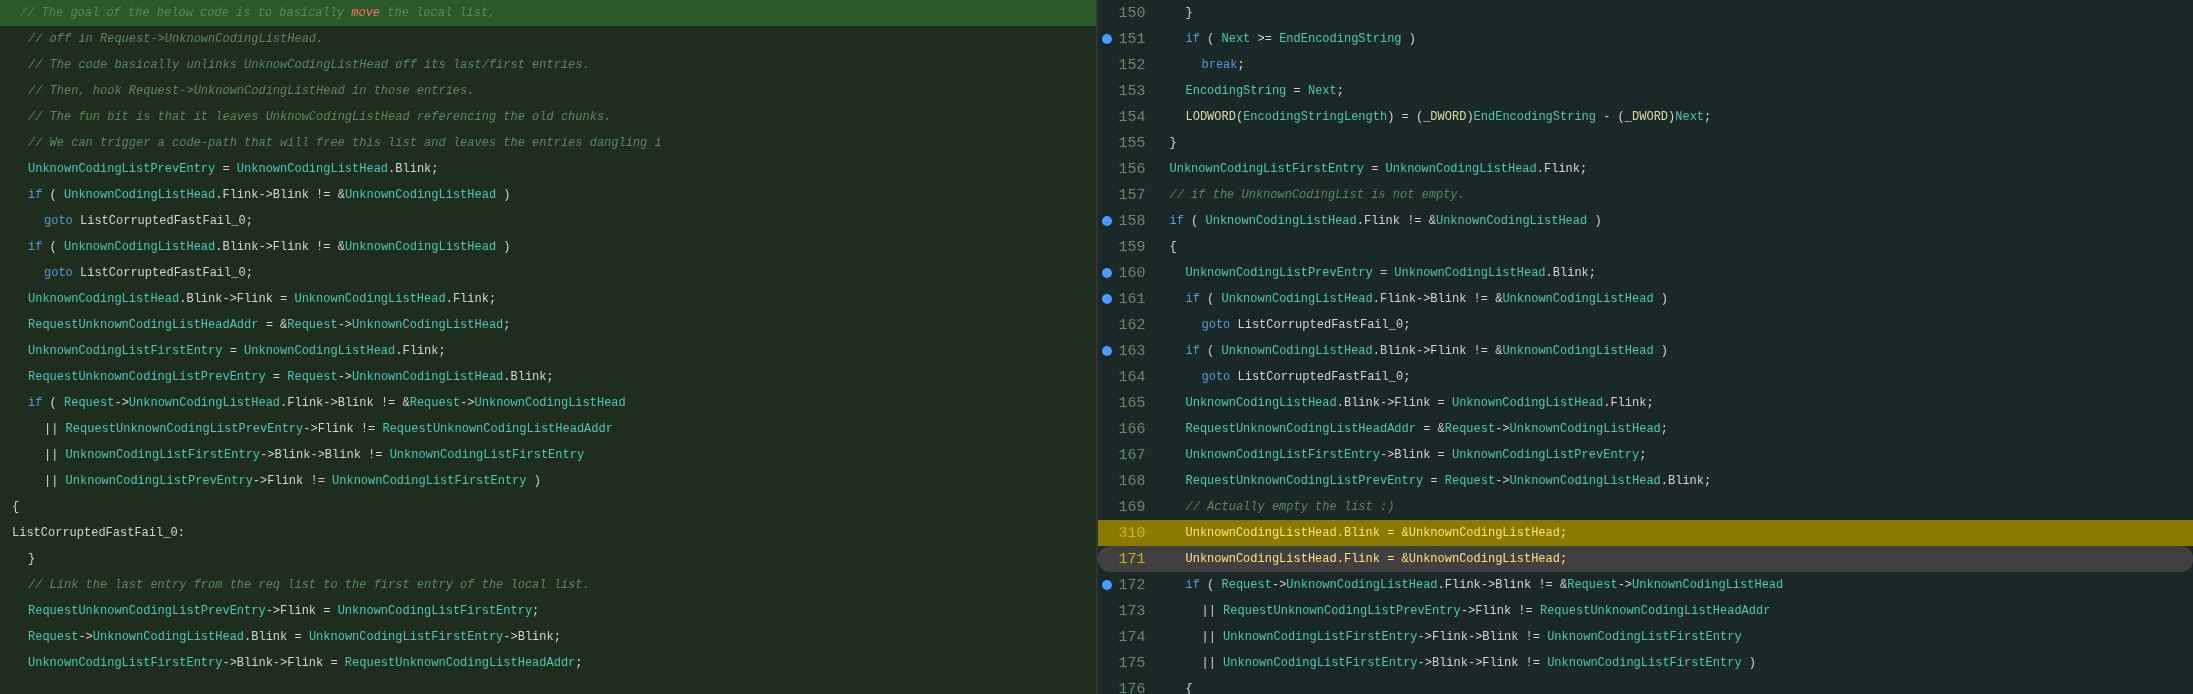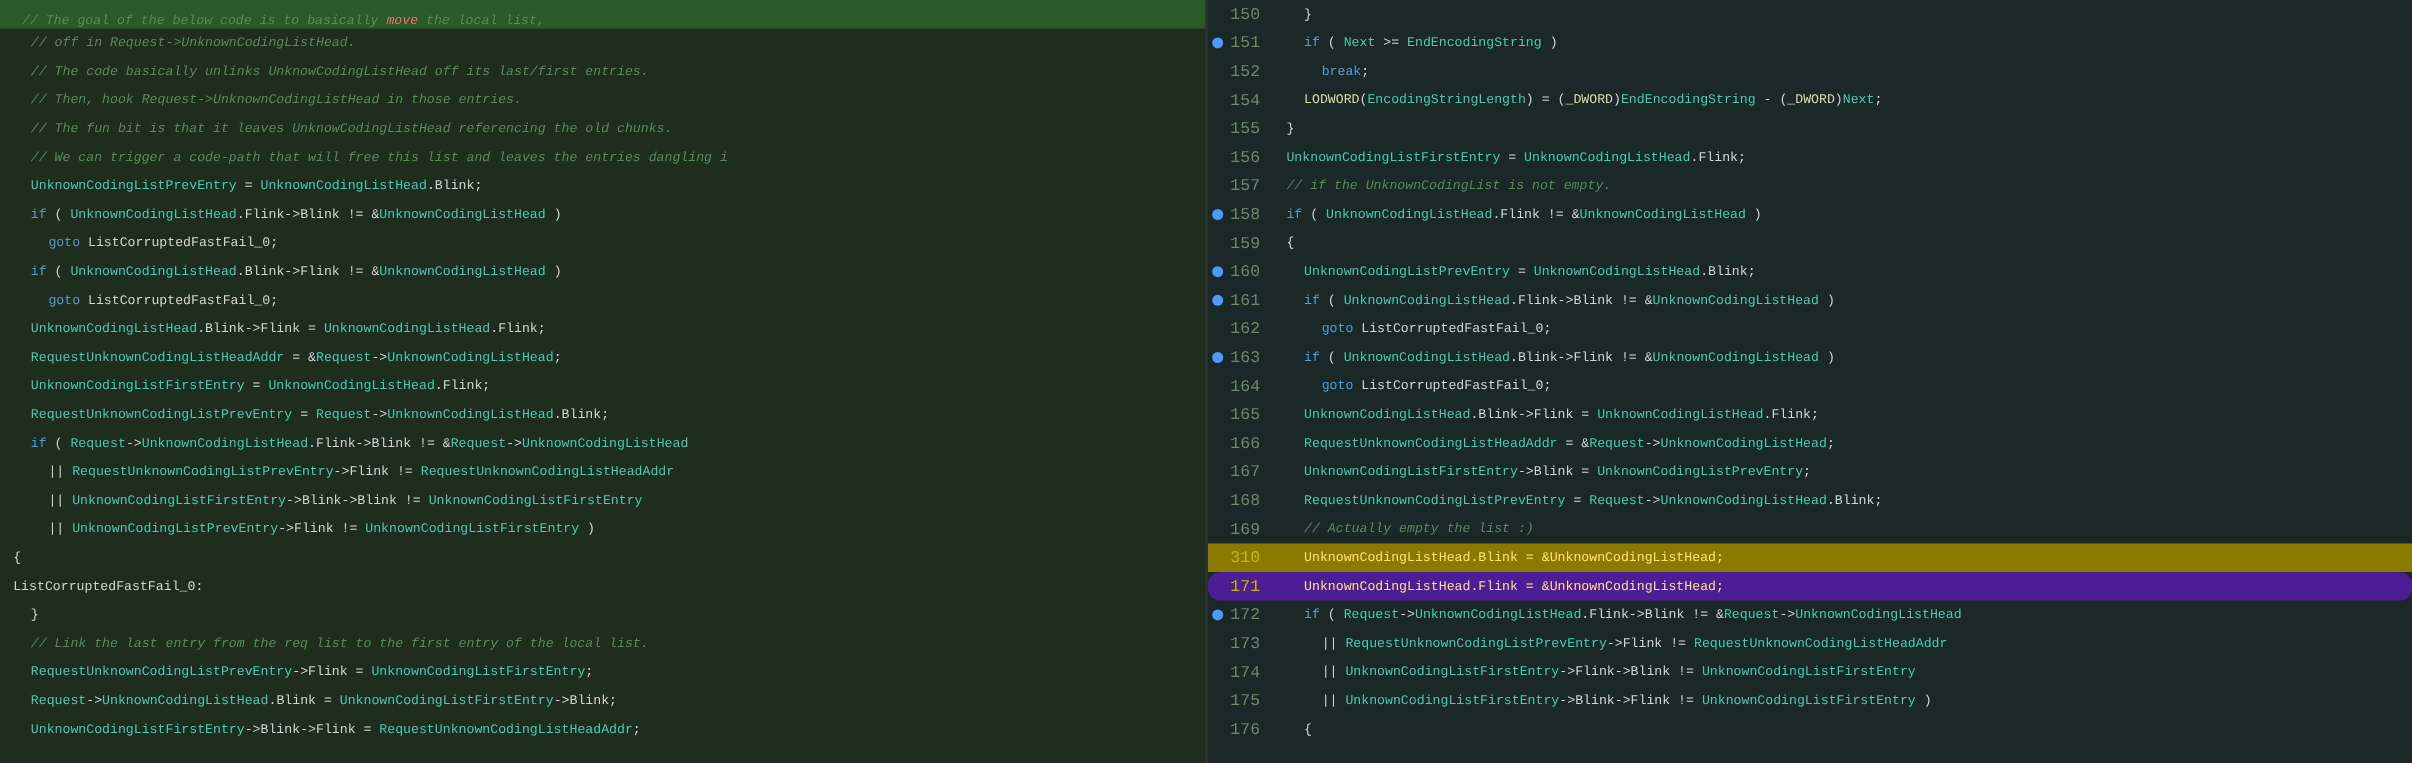--- a/index.html
+++ b/index.html
@@ -82,21 +82,21 @@
       width: 8px;
       flex-shrink: 0;
     }
   </style>
 </head>
 <body>
 
 <div class="pane pane-left">
   <div class="code-container">
 
-    <div class="code-line" style="background:#2a5a2a;align-items:flex-end;">
+    <div class="code-line" style="background:#2a5a2a;">
       <div class="left-gutter" style="background:#4a8a4a;"></div>
       <span class="code-text" style="margin-left:8px;"><span class="c-comment">// The goal of the below code is to basically </span><span class="c-comment-highlight">move</span><span class="c-comment"> the local list,</span></span>
     </div>
 
     <div class="code-line">
       <div class="no-gutter"></div>
       <span class="code-text indent1"><span class="c-comment">// off in Request-&gt;UnknownCodingListHead.</span></span>
     </div>
 
     <div class="code-line">
@@ -237,20 +237,25 @@
       <span class="line-number">151</span>
       <span class="code-text indent2"><span class="c-keyword">if</span><span class="c-white"> ( </span><span class="c-var-cyan">Next</span><span class="c-white"> &gt;= </span><span class="c-var-cyan">EndEncodingString</span><span class="c-white"> )</span></span>
     </div>
 
     <div class="code-line">
       <div class="dot-placeholder"></div>
       <span class="line-number">152</span>
       <span class="code-text indent3"><span class="c-keyword">break</span><span class="c-white">;</span></span>
     </div>
 
+    <div class="code-line">
+      <div class="dot-placeholder"></div>
+      <span class="line-number">153</span>
+      <span class="code-text indent2"><span class="c-var-cyan">EncodingString</span><span class="c-white"> = </span><span class="c-var-cyan">Next</span><span class="c-white">;</span></span>
+    </div>
 
     <div class="code-line">
       <div class="dot-placeholder"></div>
       <span class="line-number">154</span>
       <span class="code-text indent2"><span class="c-func">LODWORD</span><span class="c-white">(</span><span class="c-var-cyan">EncodingStringLength</span><span class="c-white">) = (</span><span class="c-var-yellow">_DWORD</span><span class="c-white">)</span><span class="c-var-cyan">EndEncodingString</span><span class="c-white"> - (</span><span class="c-var-yellow">_DWORD</span><span class="c-white">)</span><span class="c-var-cyan">Next</span><span class="c-white">;</span></span>
     </div>
 
     <div class="code-line">
       <div class="dot-placeholder"></div>
       <span class="line-number">155</span>
@@ -340,21 +345,21 @@
       <span class="line-number">169</span>
       <span class="code-text indent2"><span class="c-comment">// Actually empty the list :)</span></span>
     </div>
 
     <div class="code-line" style="background:#8a7a00;">
       <div class="dot-placeholder"></div>
       <span class="line-number" style="color:#c8b800;">310</span>
       <span class="code-text indent2"><span style="color:#ffe080;">UnknownCodingListHead</span><span style="color:#ffe080;">.Blink = &amp;</span><span style="color:#ffe080;">UnknownCodingListHead</span><span style="color:#ffe080;">;</span></span>
     </div>
 
-    <div class="code-line" style="background:#4c1d95;border-radius:12px;">
+    <div class="code-line" style="background:#404040;border-radius:12px;">
       <div class="dot-placeholder"></div>
       <span class="line-number" style="color:#c8b800;">171</span>
       <span class="code-text indent2"><span style="color:#ffe080;">UnknownCodingListHead</span><span style="color:#ffe080;">.Flink = &amp;</span><span style="color:#ffe080;">UnknownCodingListHead</span><span style="color:#ffe080;">;</span></span>
     </div>
 
     <div class="code-line">
       <div class="dot"></div>
       <span class="line-number">172</span>
       <span class="code-text indent2"><span class="c-keyword">if</span><span class="c-white"> ( </span><span class="c-var-cyan">Request</span><span class="c-white">-&gt;</span><span class="c-var-cyan">UnknownCodingListHead</span><span class="c-white">.Flink-&gt;Blink != &amp;</span><span class="c-var-cyan">Request</span><span class="c-white">-&gt;</span><span class="c-var-cyan">UnknownCodingListHead</span></span>
     </div>

